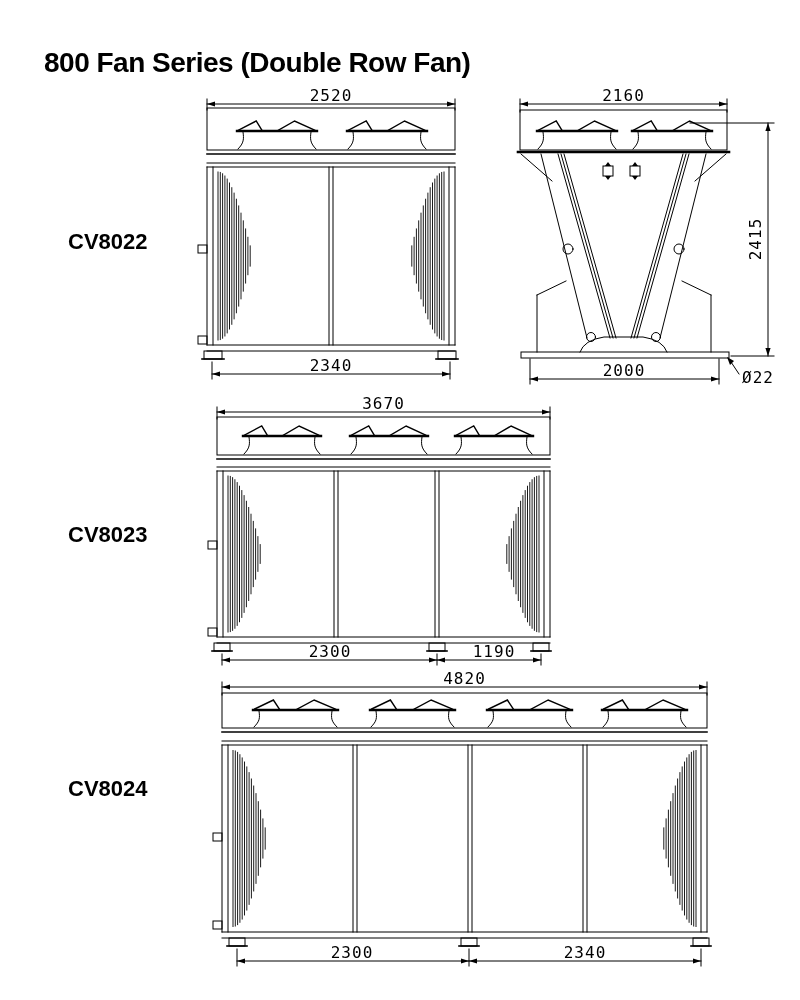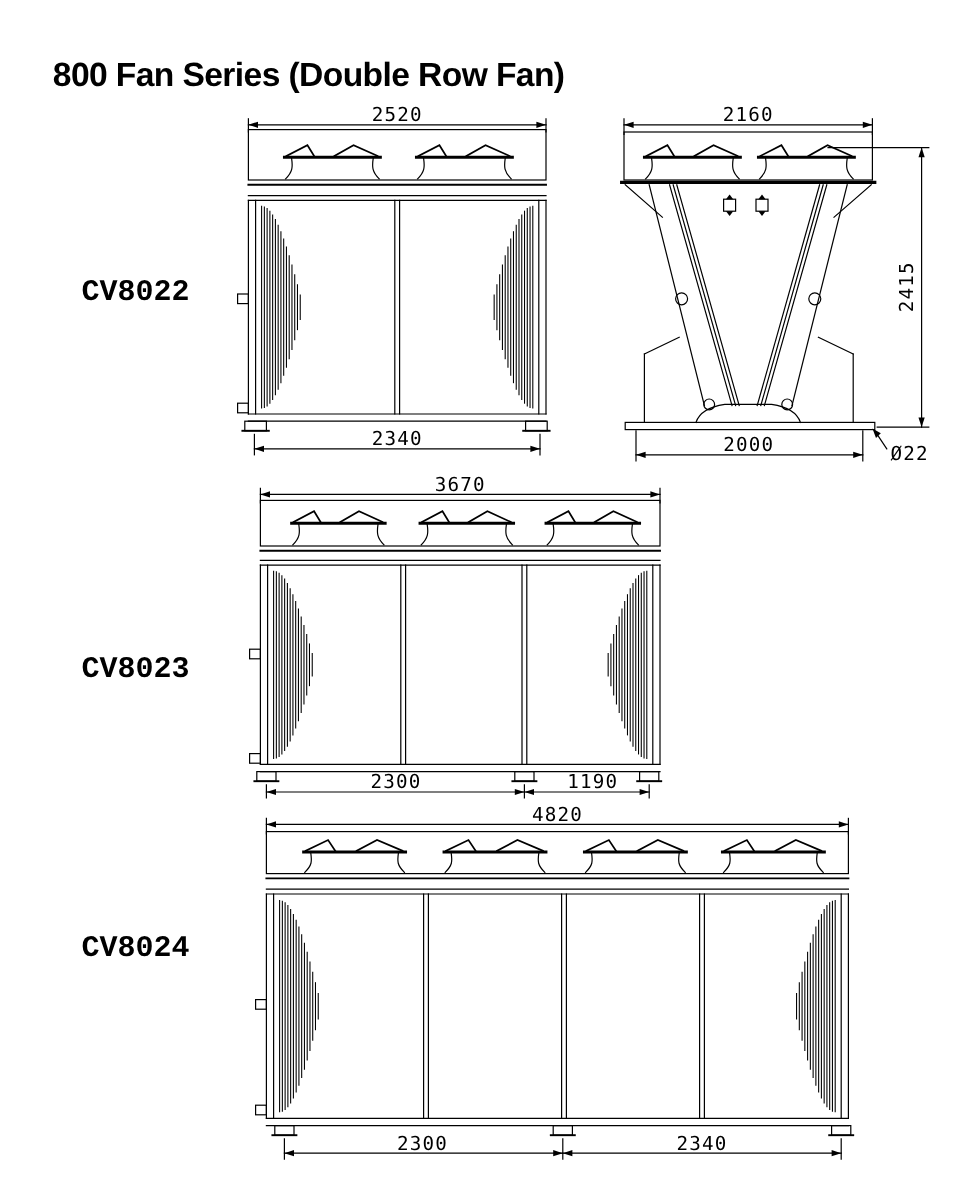--- a/index.html
+++ b/index.html
@@ -1,22 +1,22 @@
 <!DOCTYPE html>
 <html><head>
 <meta charset="utf-8">
 <style>
   html,body{margin:0;padding:0;background:#fff;}
   .sheet{position:relative;width:800px;height:1000px;background:#fff;overflow:hidden;
          font-family:"Liberation Sans",sans-serif;color:#000;text-align:center;}
   .title{position:absolute;left:44px;top:47px;font-size:28px;font-weight:bold;
          letter-spacing:-0.5px;white-space:nowrap;}
-  .model-label{position:absolute;left:68px;font-size:25px;font-weight:bold;white-space:nowrap;font-family:Liberation Mono, monospace;}
+  .model-label{position:absolute;left:68px;font-size:22px;font-weight:bold;white-space:nowrap;}
   #ml-0{top:229px}
-  #ml-1{top:543px}
+  #ml-1{top:522px}
   #ml-2{top:776px}
   #canvas{position:absolute;left:0;top:0;}
   #canvas line,#canvas polyline,#canvas path,#canvas rect,#canvas circle{
      stroke:#000;fill:none;stroke-linecap:square;}
   #canvas polygon{fill:#000;stroke:none;}
   #canvas text{fill:#000;stroke:none;font-family:"DejaVu Sans Mono",monospace;
      font-size:16px;letter-spacing:1px;}
 </style>
 </head>
 <body>

